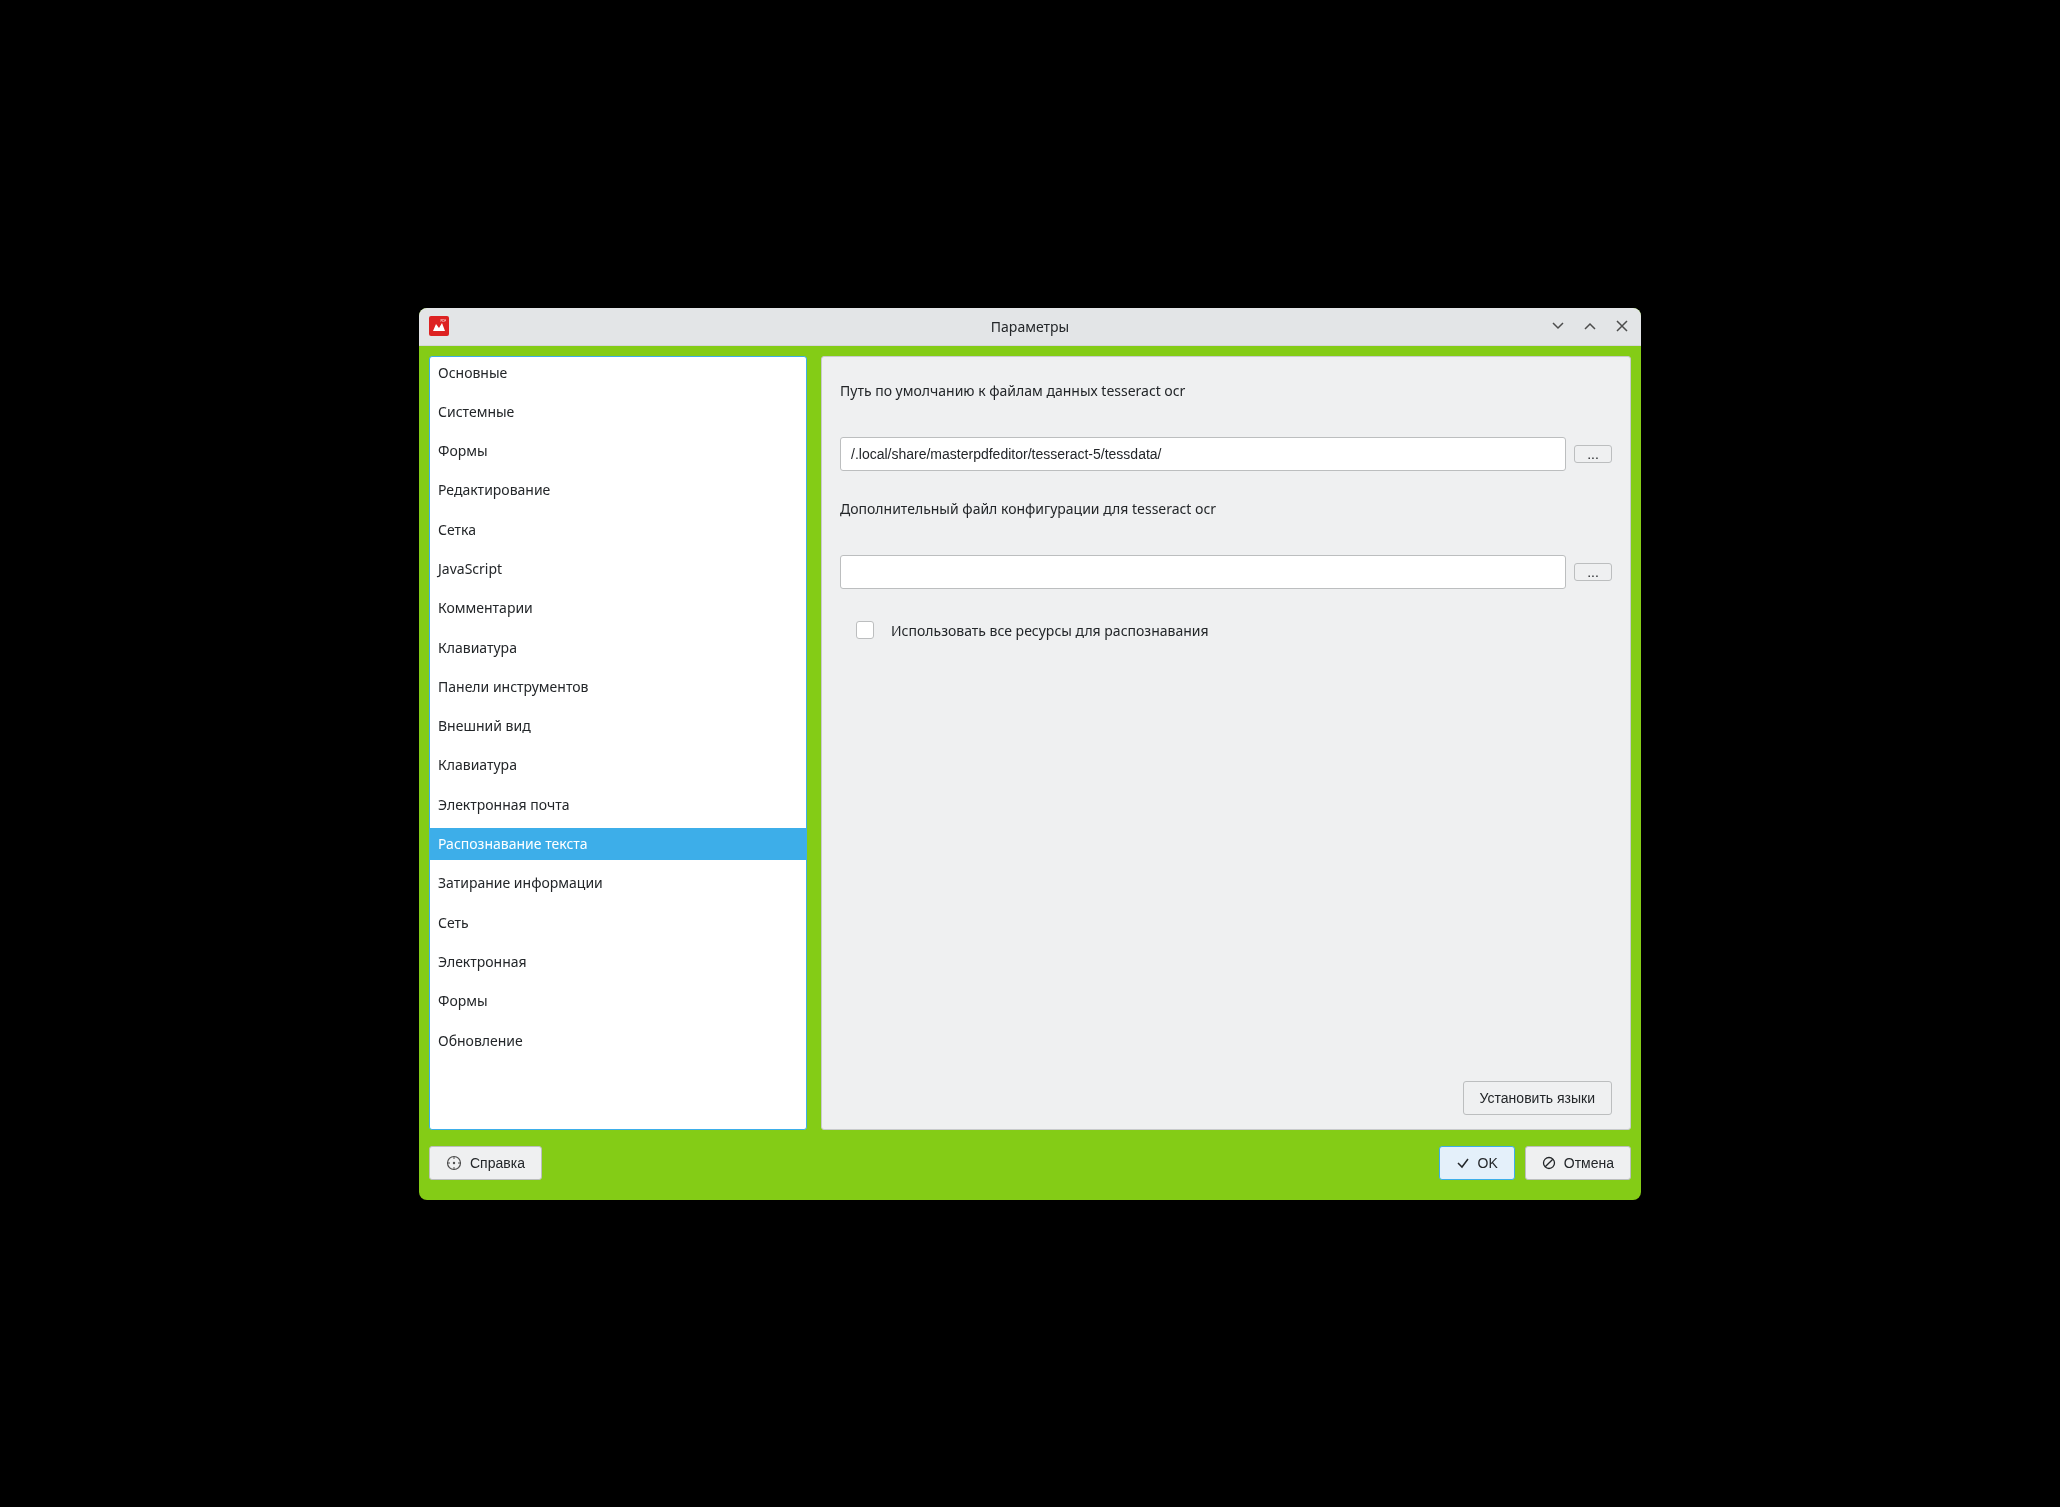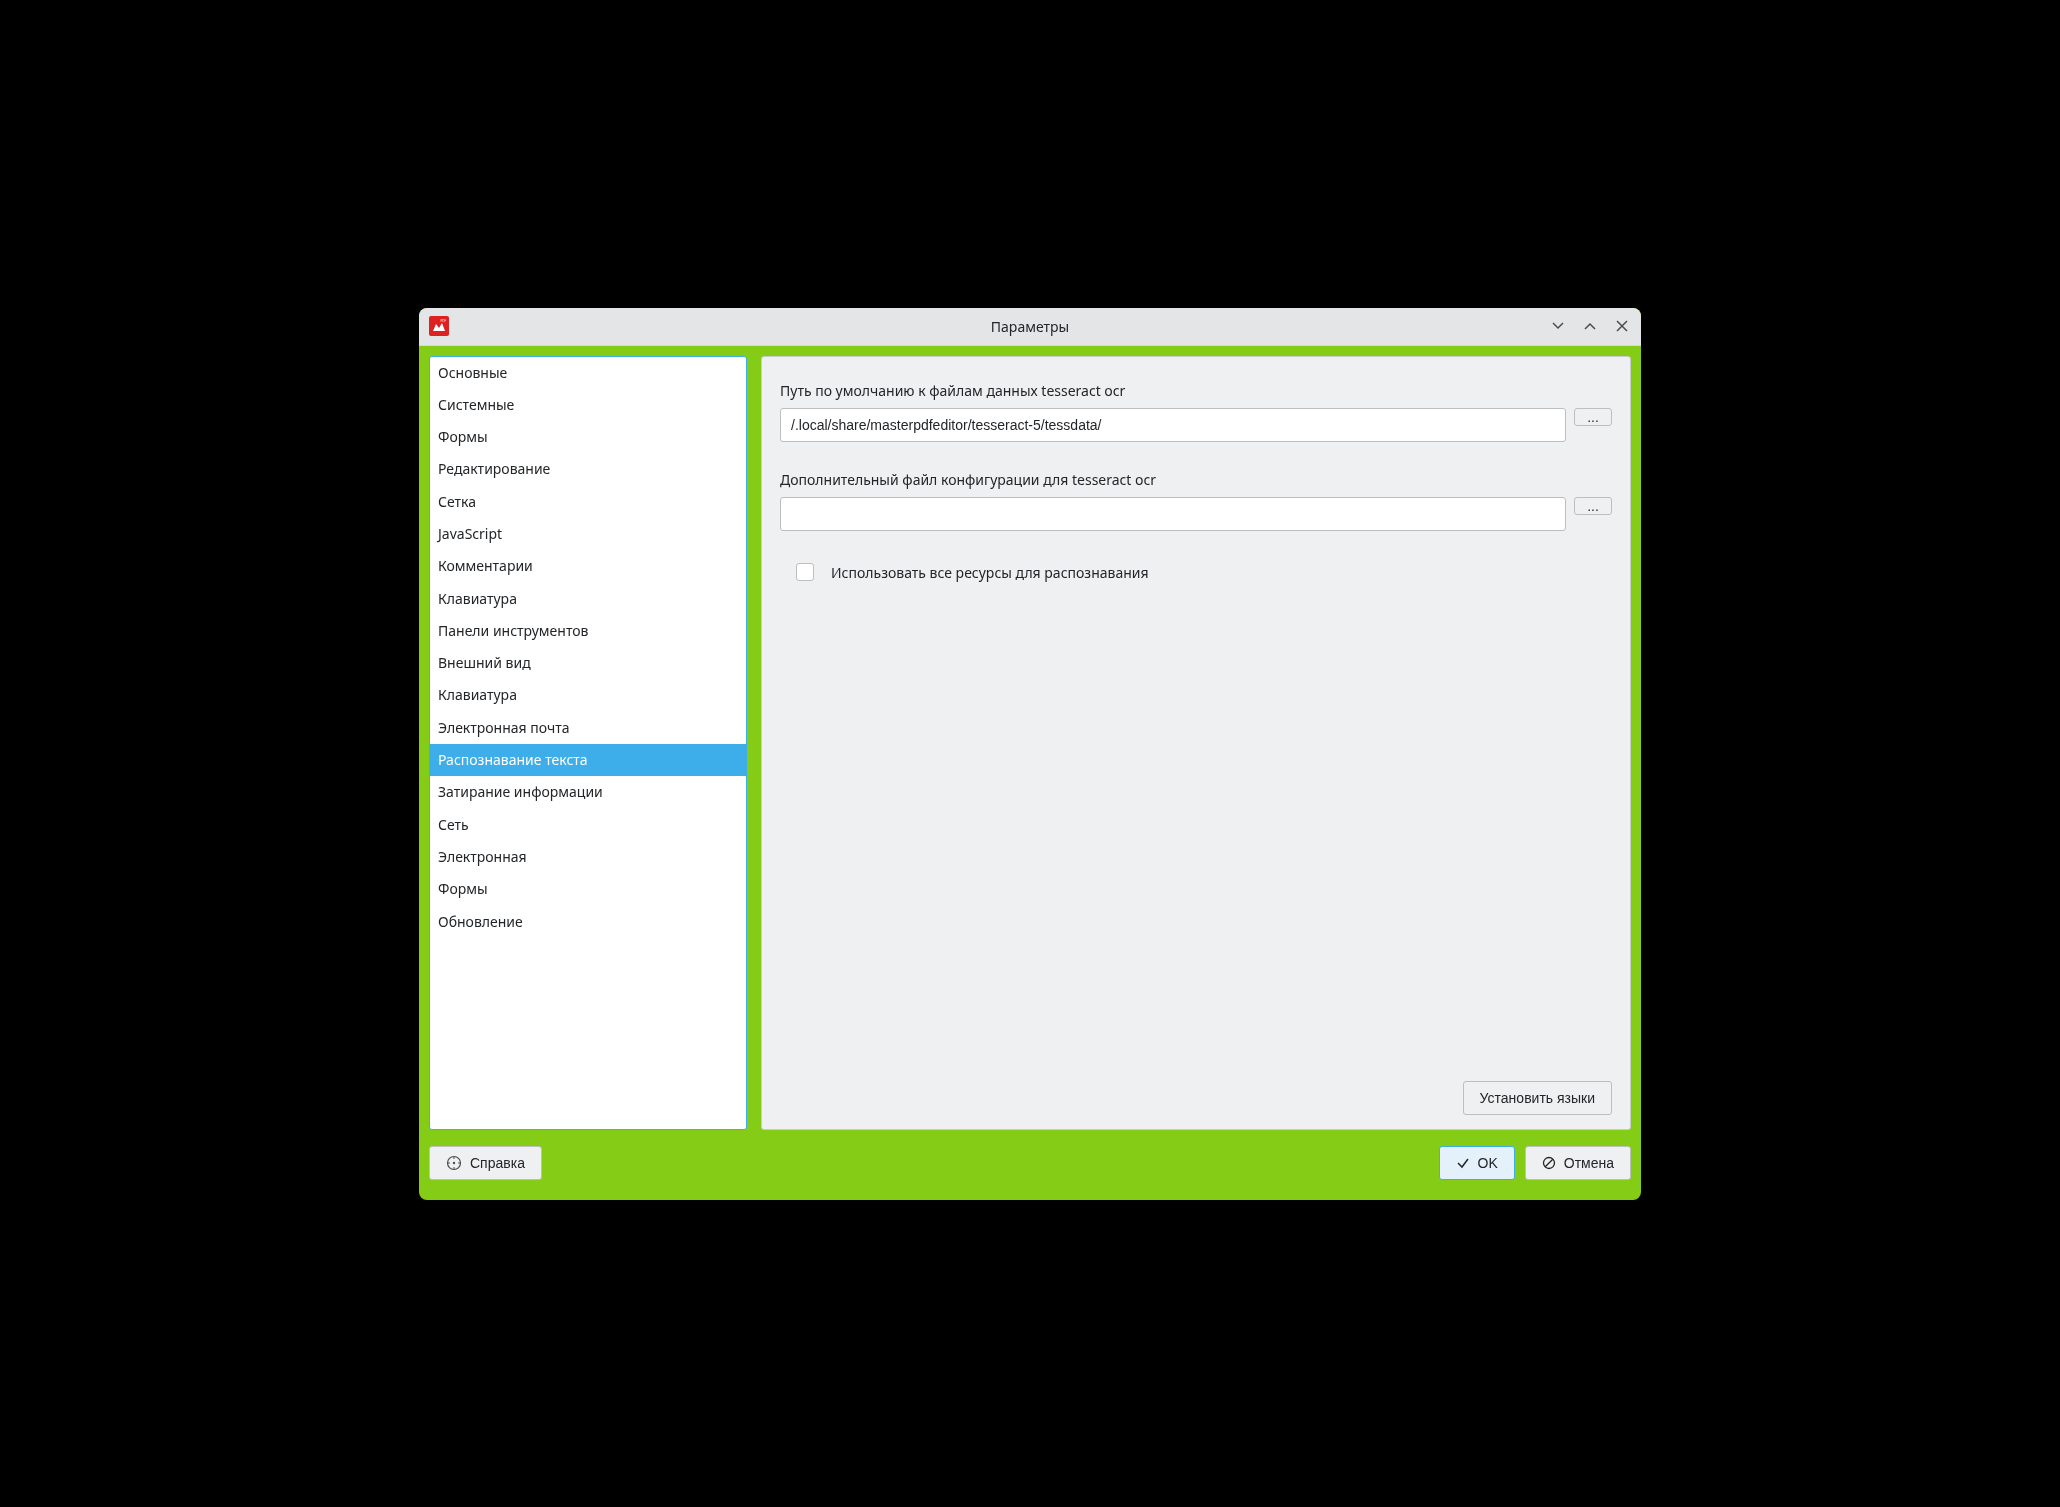--- a/index.html
+++ b/index.html
@@ -61,27 +61,28 @@
     color: #4d4d4d;
   }
   .body {
     flex: 1;
     display: flex;
     padding: 10px;
     gap: 14px;
     min-height: 0;
   }
   .sidebar {
-    width: 318px;
+    width: 378px;
     border: 1px solid #3daee9;
     border-radius: 3px;
     background: #ffffff;
     overflow-y: auto;
     display: flex;
     flex-direction: column;
+    gap: 7px;
   }
   .sidebar-item {
     padding: 6px 8px;
     font-size: 14px;
     color: #232629;
     cursor: pointer;
     line-height: 1.45;
   }
   .sidebar-item.selected {
     background: #3daee9;
@@ -98,22 +99,23 @@
     gap: 8px;
   }
   .form-label {
     font-size: 14px;
     color: #232629;
     margin-top: 6px;
   }
   .input-row {
     display: flex;
     gap: 8px;
-    align-items: flex-start;
+    align-items: center;
     margin-bottom: 14px;
+    margin-top: 29px;
   }
   .text-input {
     flex: 1;
     height: 34px;
     border: 1px solid #bcbebf;
     border-radius: 3px;
     background: #fff;
     padding: 0 10px;
     font-size: 14px;
     color: #232629;

